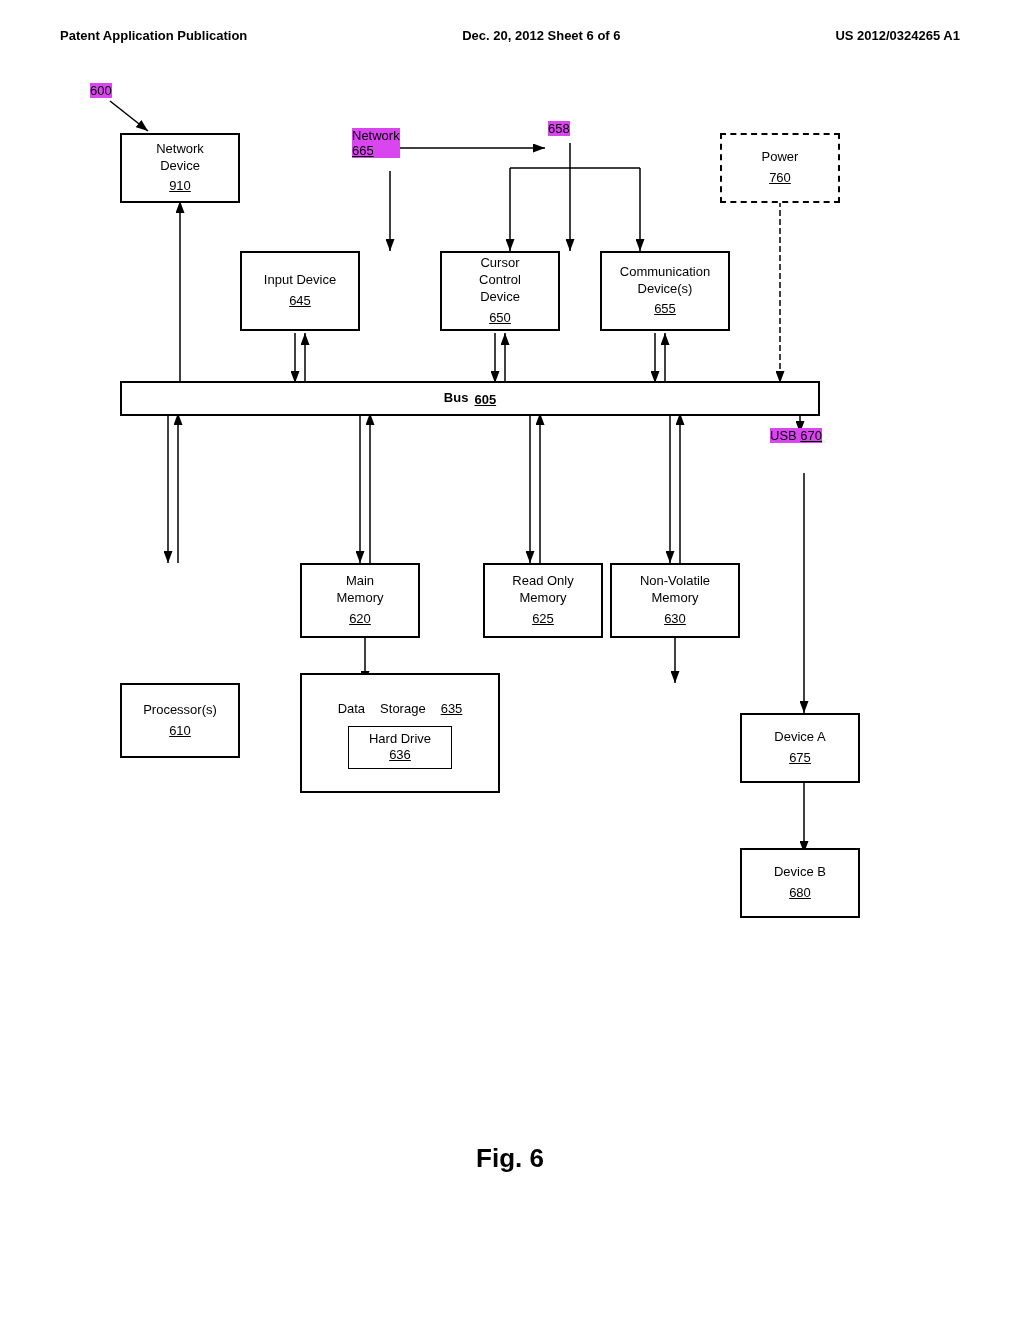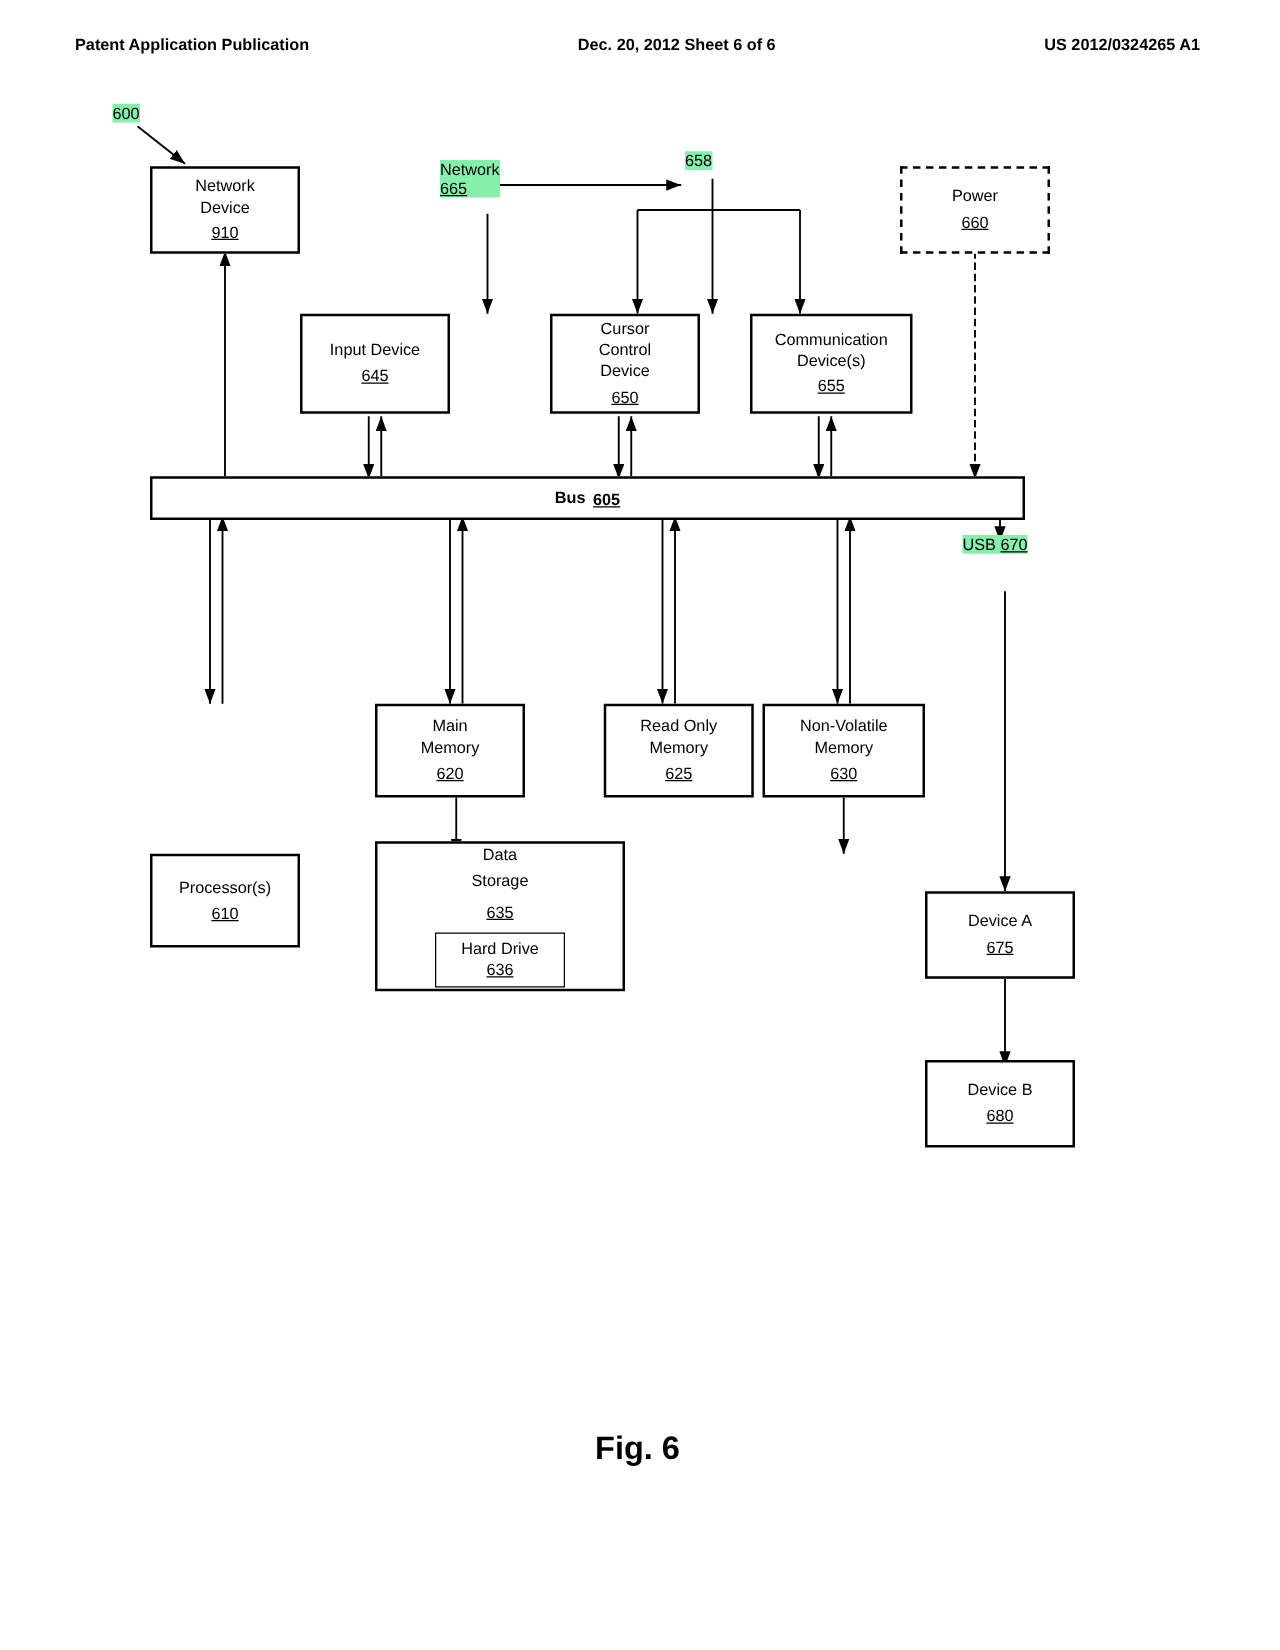--- a/index.html
+++ b/index.html
@@ -58,21 +58,21 @@
       font-size: 13px;
     }
     .box.dashed {
       border-style: dashed;
     }
 
     
     .float-label {
       position: absolute;
       font-size: 13px;
-      background: #86efac;
+      background: #d946ef;
     }
     .float-label .label-num {
       text-decoration: underline;
     }
 
     
     .fig-caption {
       text-align: center;
       font-size: 26px;
       font-weight: bold;
@@ -166,21 +166,21 @@
       <span>Network</span><br>
       <span class="label-num">665</span>
     </div>
 
     <div class="float-label" style="left:468px; top:48px;">
       <span>658</span>
     </div>
 
     <div class="box dashed" style="left:640px; top:60px; width:120px; height:70px;">
       <span>Power</span>
-      <span class="label-num">660</span>
+      <span class="label-num">760</span>
     </div>
 
     <div class="box" style="left:160px; top:178px; width:120px; height:80px;">
       <span>Input Device</span>
       <span class="label-num">645</span>
     </div>
 
     <div class="box" style="left:360px; top:178px; width:120px; height:80px;">
       <span>Cursor</span>
       <span>Control</span>
@@ -222,21 +222,21 @@
       <span>Memory</span>
       <span class="label-num">630</span>
     </div>
 
     <div class="box" style="left:40px; top:610px; width:120px; height:75px;">
       <span>Processor(s)</span>
       <span class="label-num">610</span>
     </div>
 
     <div class="box" style="left:220px; top:600px; width:200px; height:120px;">
-      <div style="display:flex; align-items:center; gap:4px; margin-bottom:4px;flex-direction:column;">
+      <div style="display:flex; align-items:flex-end; gap:15px; margin-bottom:4px;">
         <span>Data</span>
         <span>Storage</span>
         <span class="label-num">635</span>
       </div>
 
       <div style="border:1.5px solid #000; padding:4px 20px; margin-top:4px; text-align:center;">
         <span>Hard Drive</span><br>
         <span class="label-num">636</span>
       </div>
     </div>

